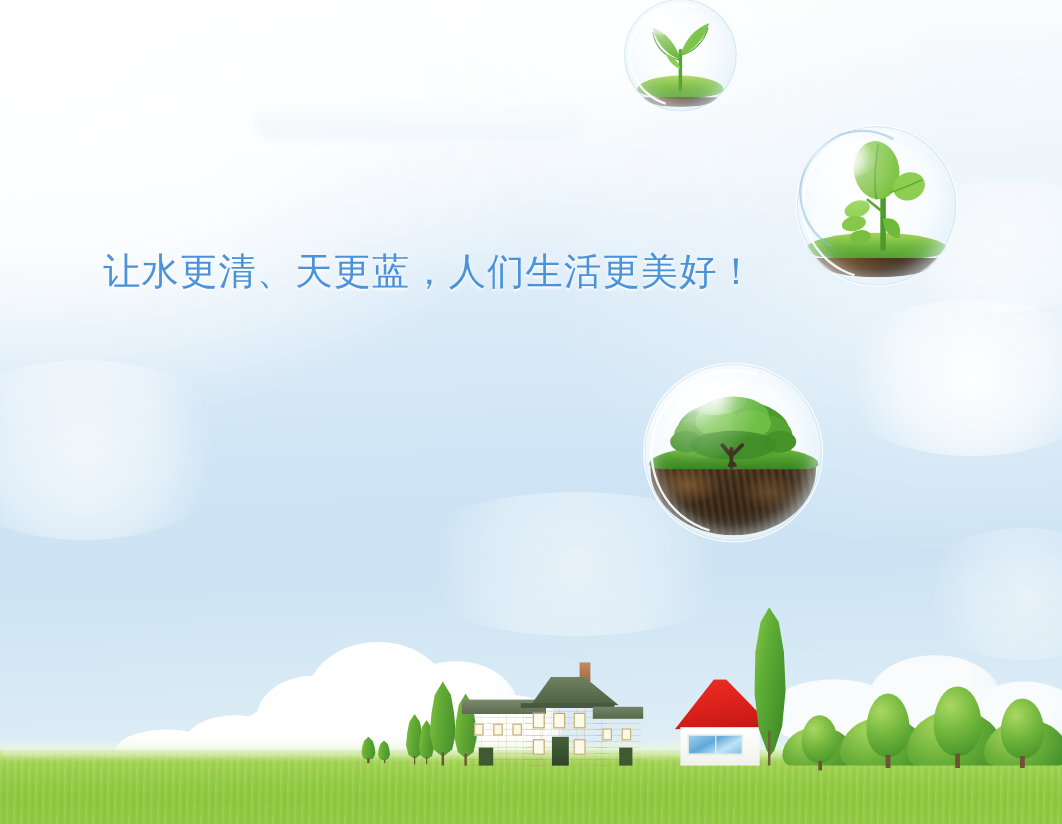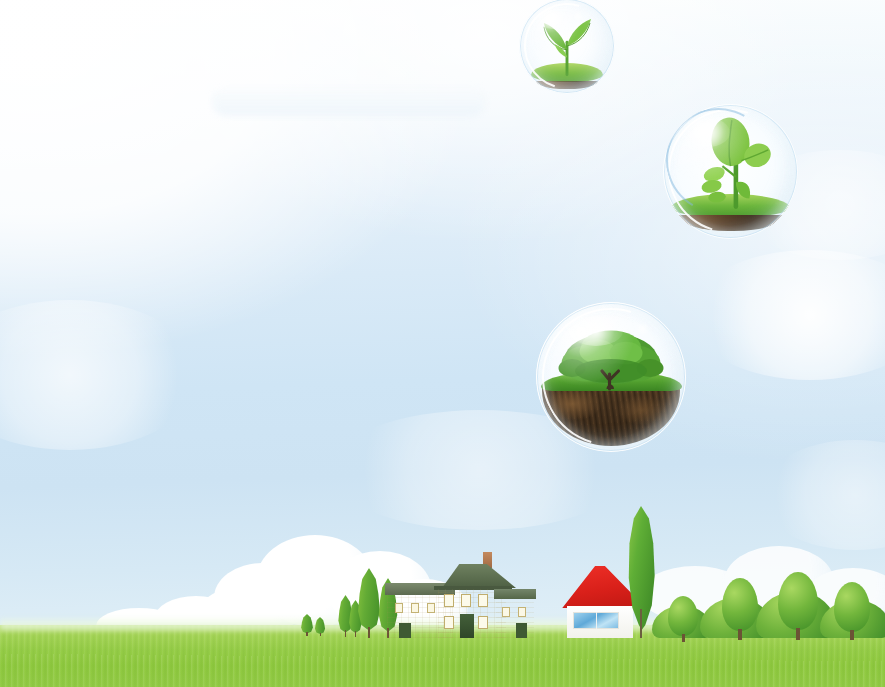--- a/index.html
+++ b/index.html
@@ -136,20 +136,21 @@
     <div class="cumulus" style="left:0;top:12px;width:86px;height:36px;"></div>
     <div class="cumulus" style="left:58px;top:0px;width:84px;height:46px;"></div>
     <div class="cumulus" style="left:112px;top:16px;width:64px;height:30px;"></div>
   </div>
   <div style="position:absolute;left:640px;top:540px;width:250px;height:80px;z-index:10;opacity:.85;">
     <div class="cumulus" style="left:0;top:26px;width:110px;height:56px;"></div>
     <div class="cumulus" style="left:84px;top:6px;width:110px;height:72px;"></div>
     <div class="cumulus" style="left:168px;top:28px;width:90px;height:50px;"></div>
   </div>
 
+  <div id="slogan">让水更清、天更蓝，人们生活更美好！</div>
 
   <div class="bubble" style="left:519px;top:-2px;width:96px;height:96px;">
     <div class="glow"></div>
     <div class="scene">
       <div style="position:absolute;inset:0;background:radial-gradient(circle at 50% 45%, #ffffff 0%, #f8fcff 60%, #eef7fd 100%);"></div>
 
       <div class="grasscap" style="left:12%;bottom:12%;width:76%;height:20%;background:linear-gradient(180deg,#b3d96b 0%,#7cbd44 55%,#5aa433 100%);"></div>
       <div class="soil" style="left:18%;bottom:5%;width:64%;height:9%;border-radius:0 0 50% 50%/0 0 100% 100%;opacity:.8;"></div>
 
       <svg viewBox="0 0 100 100" style="position:absolute;left:0;top:0;width:100%;height:100%;">

